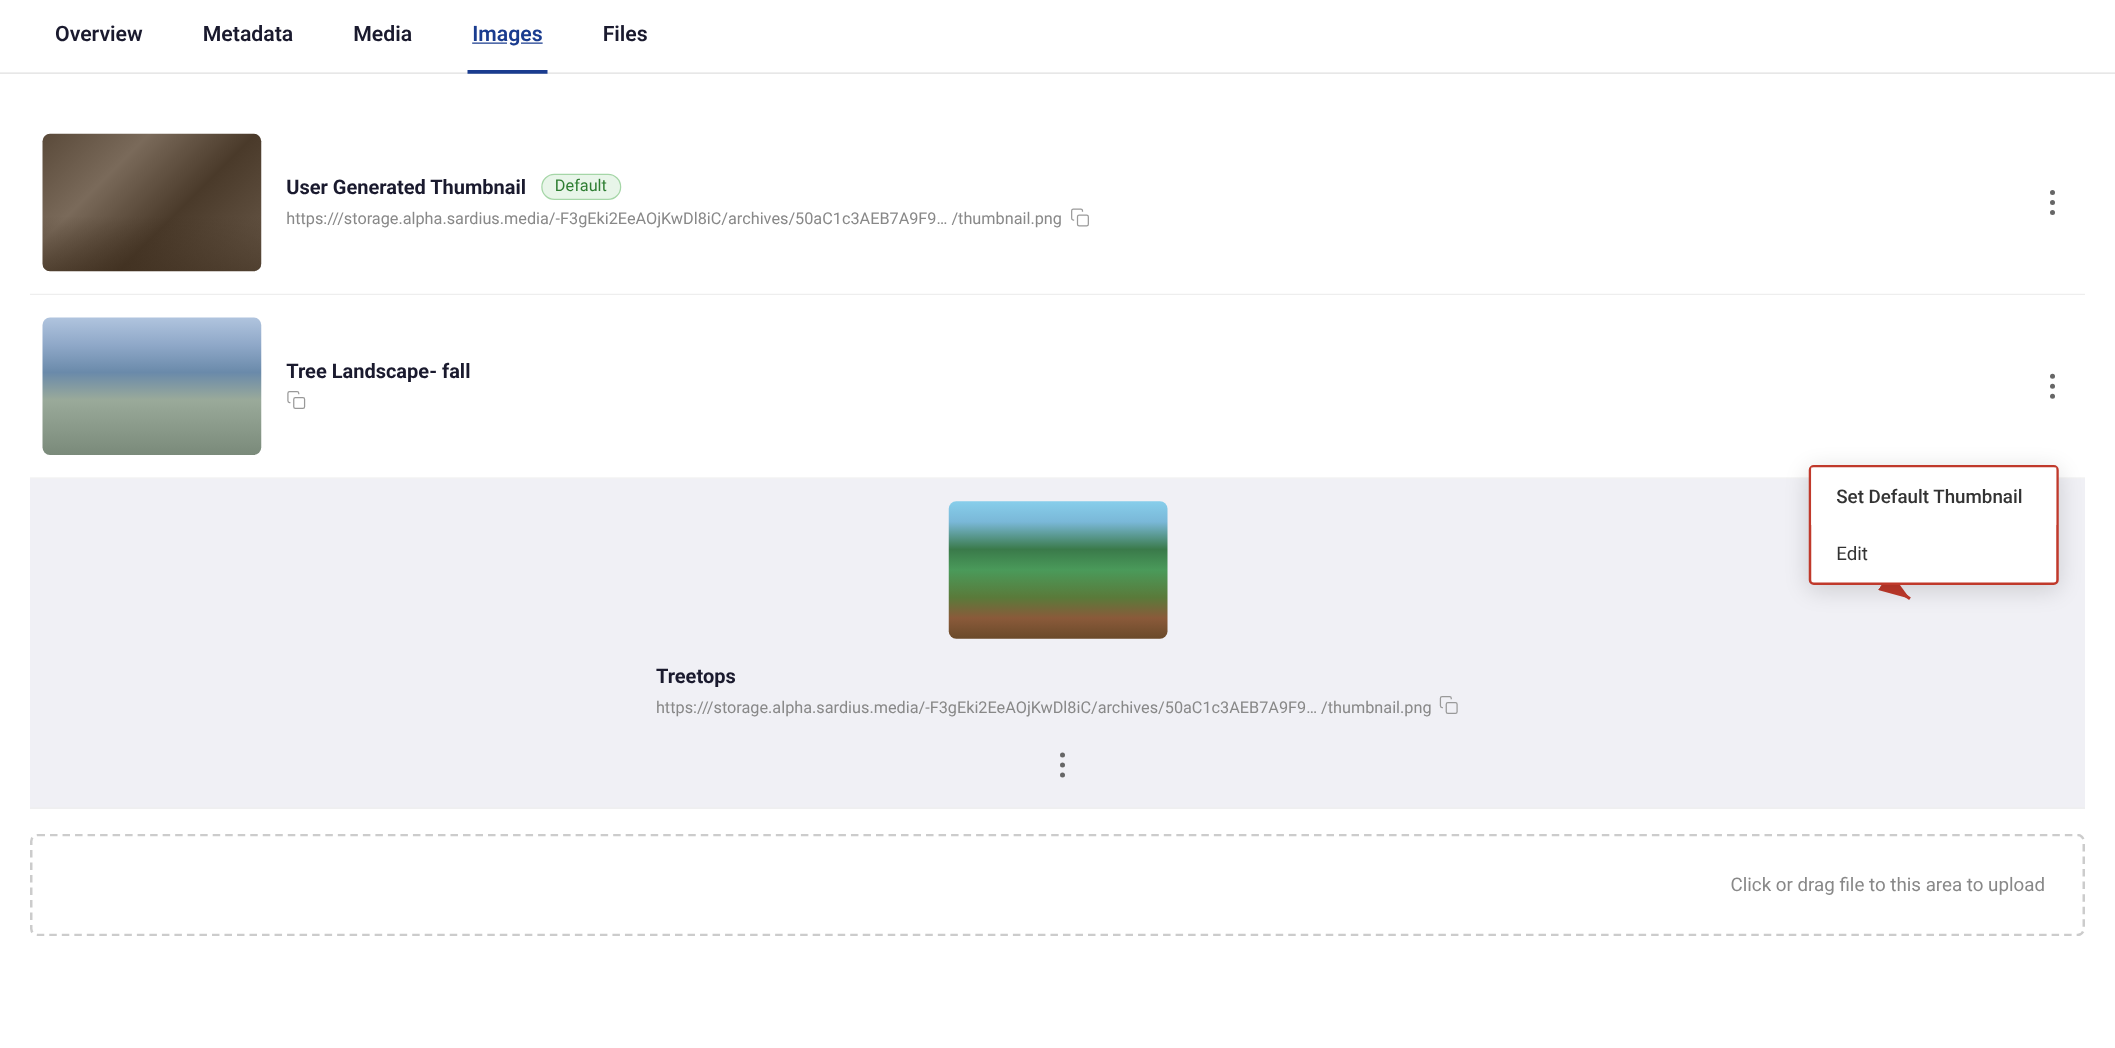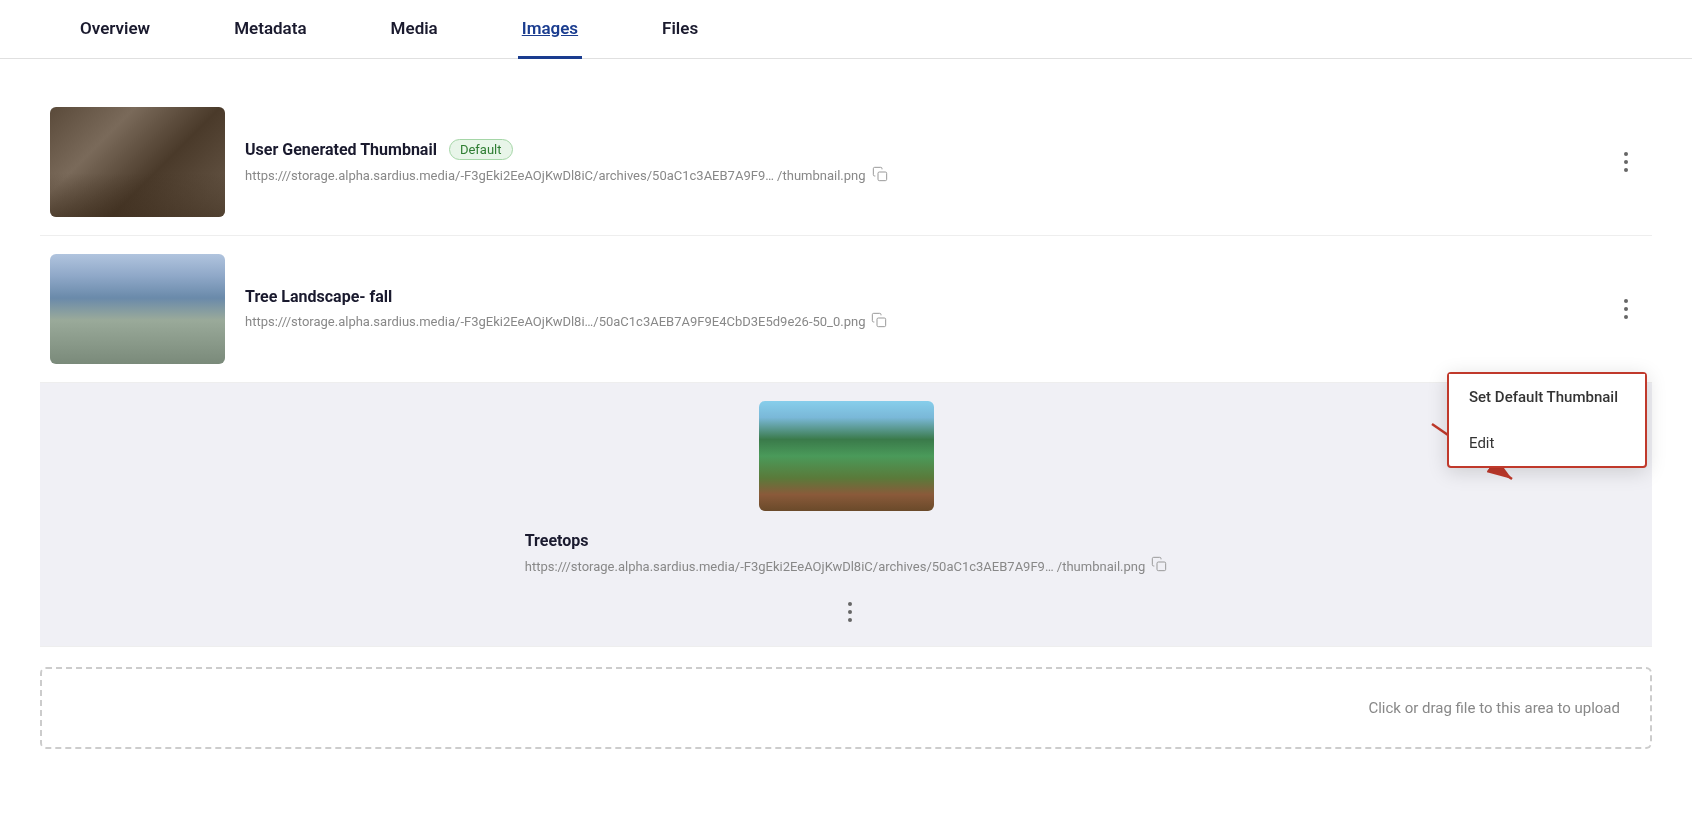--- a/index.html
+++ b/index.html
@@ -19,31 +19,30 @@
     }
     .tab {
       padding: 18px 4px;
       font-size: 17px;
       font-weight: 600;
       color: #1a1a2e;
       cursor: pointer;
       border-bottom: 3px solid transparent;
       margin-bottom: -1px;
       white-space: nowrap;
-      margin-left: 36px;
     }
     .tab.active {
       color: #1a3c8f;
       border-bottom: 3px solid #1a3c8f;
       text-decoration: underline;
     }
 
     
     .content {
-      padding: 30px 40px;
+      padding: 30px 24px;
       position: relative;
     }
 
     
     .image-list {
       display: flex;
       flex-direction: column;
       gap: 0;
     }
 
@@ -231,21 +230,20 @@
             <div class="dot"></div>
           </div>
         </div>
         <div class="image-item">
           <div class="image-thumb thumb-2"></div>
           <div class="image-info">
             <div class="image-title-row">
               <span class="image-title">Tree Landscape- fall</span>
             </div>
             <div class="image-url">
-              <span>https:///storage.alpha.sardius.media/-F3gEki2EeAOjKwDl8i…/50aC1c3AEB7A9F9E4CbD3E5d9e26-50_0.png</span>
               <span class="copy-icon"><svg width="16" height="16" viewBox="0 0 24 24" fill="none" stroke="#999" stroke-width="1.5">
                   <rect x="9" y="9" width="13" height="13" rx="2"></rect>
                   <path d="M5 15H4a2 2 0 01-2-2V4a2 2 0 012-2h9a2 2 0 012 2v1"></path>
                 </svg></span>
             </div>
           </div>
           <div class="more-btn">
             <div class="dot"></div>
             <div class="dot"></div>
             <div class="dot"></div>

